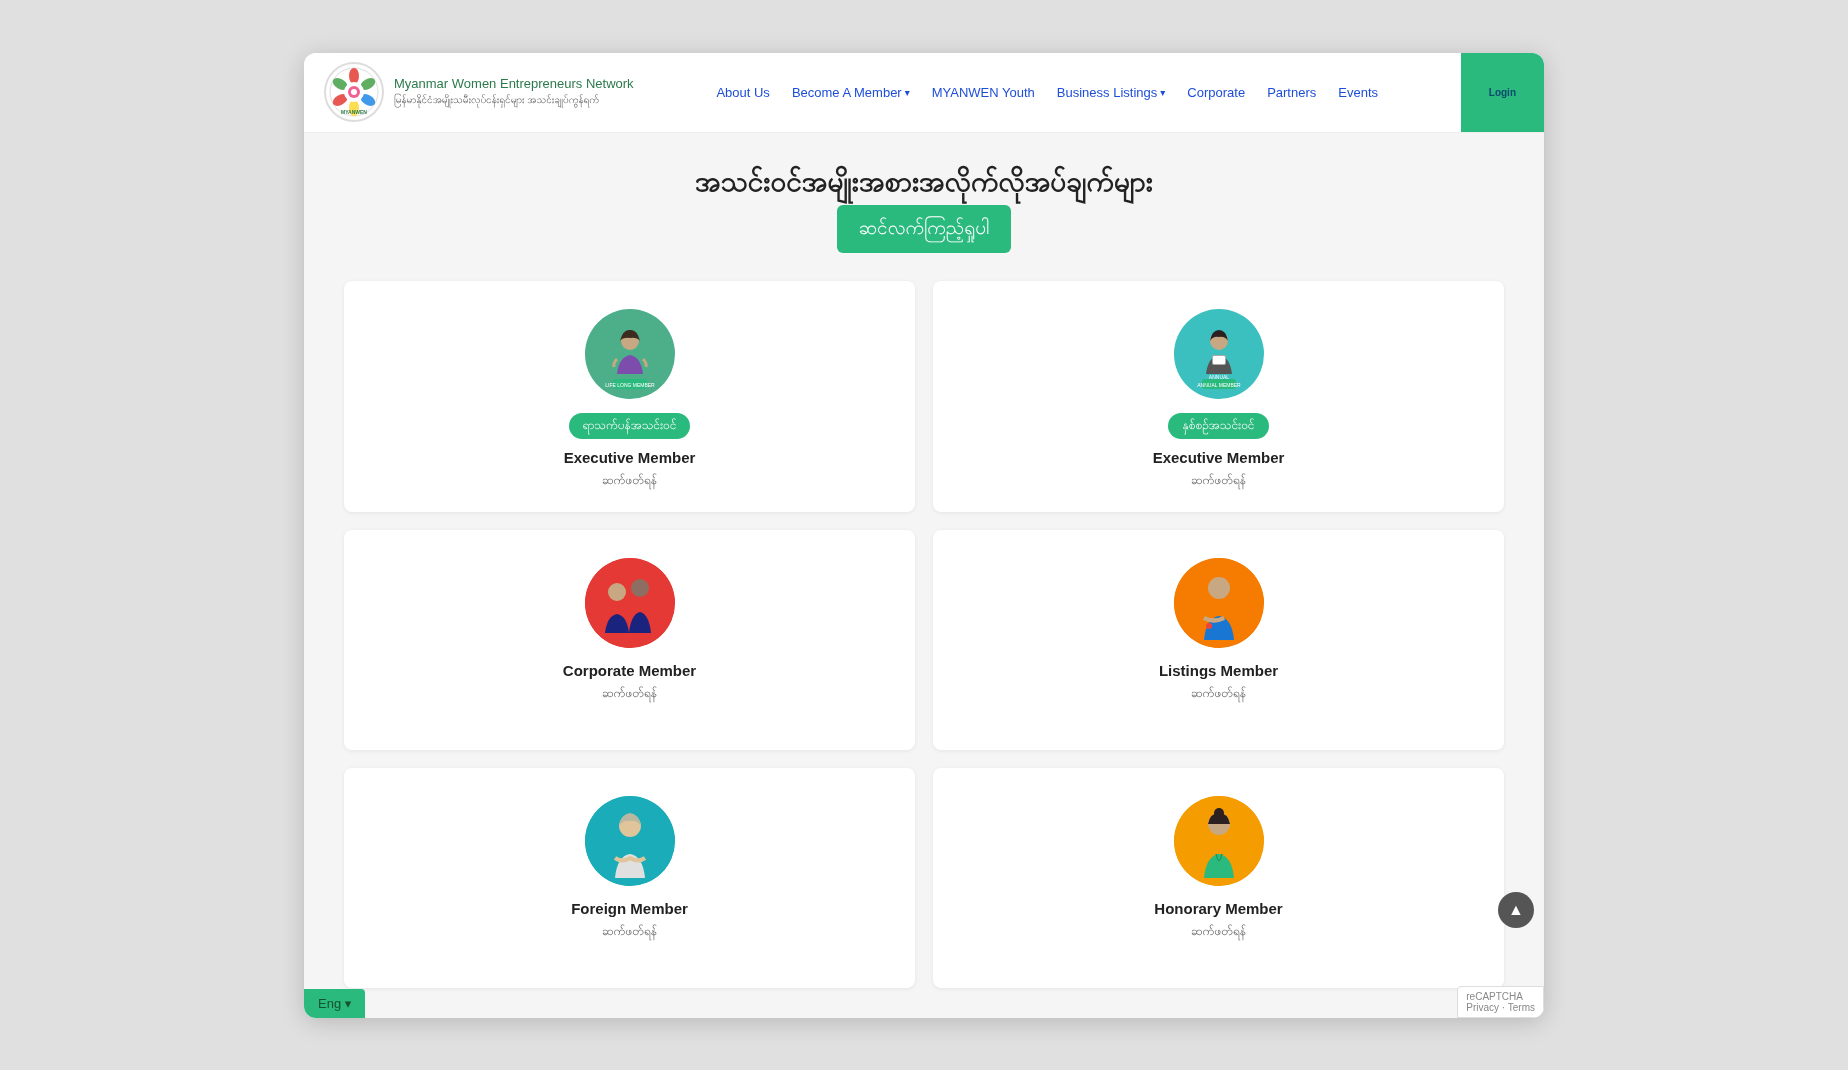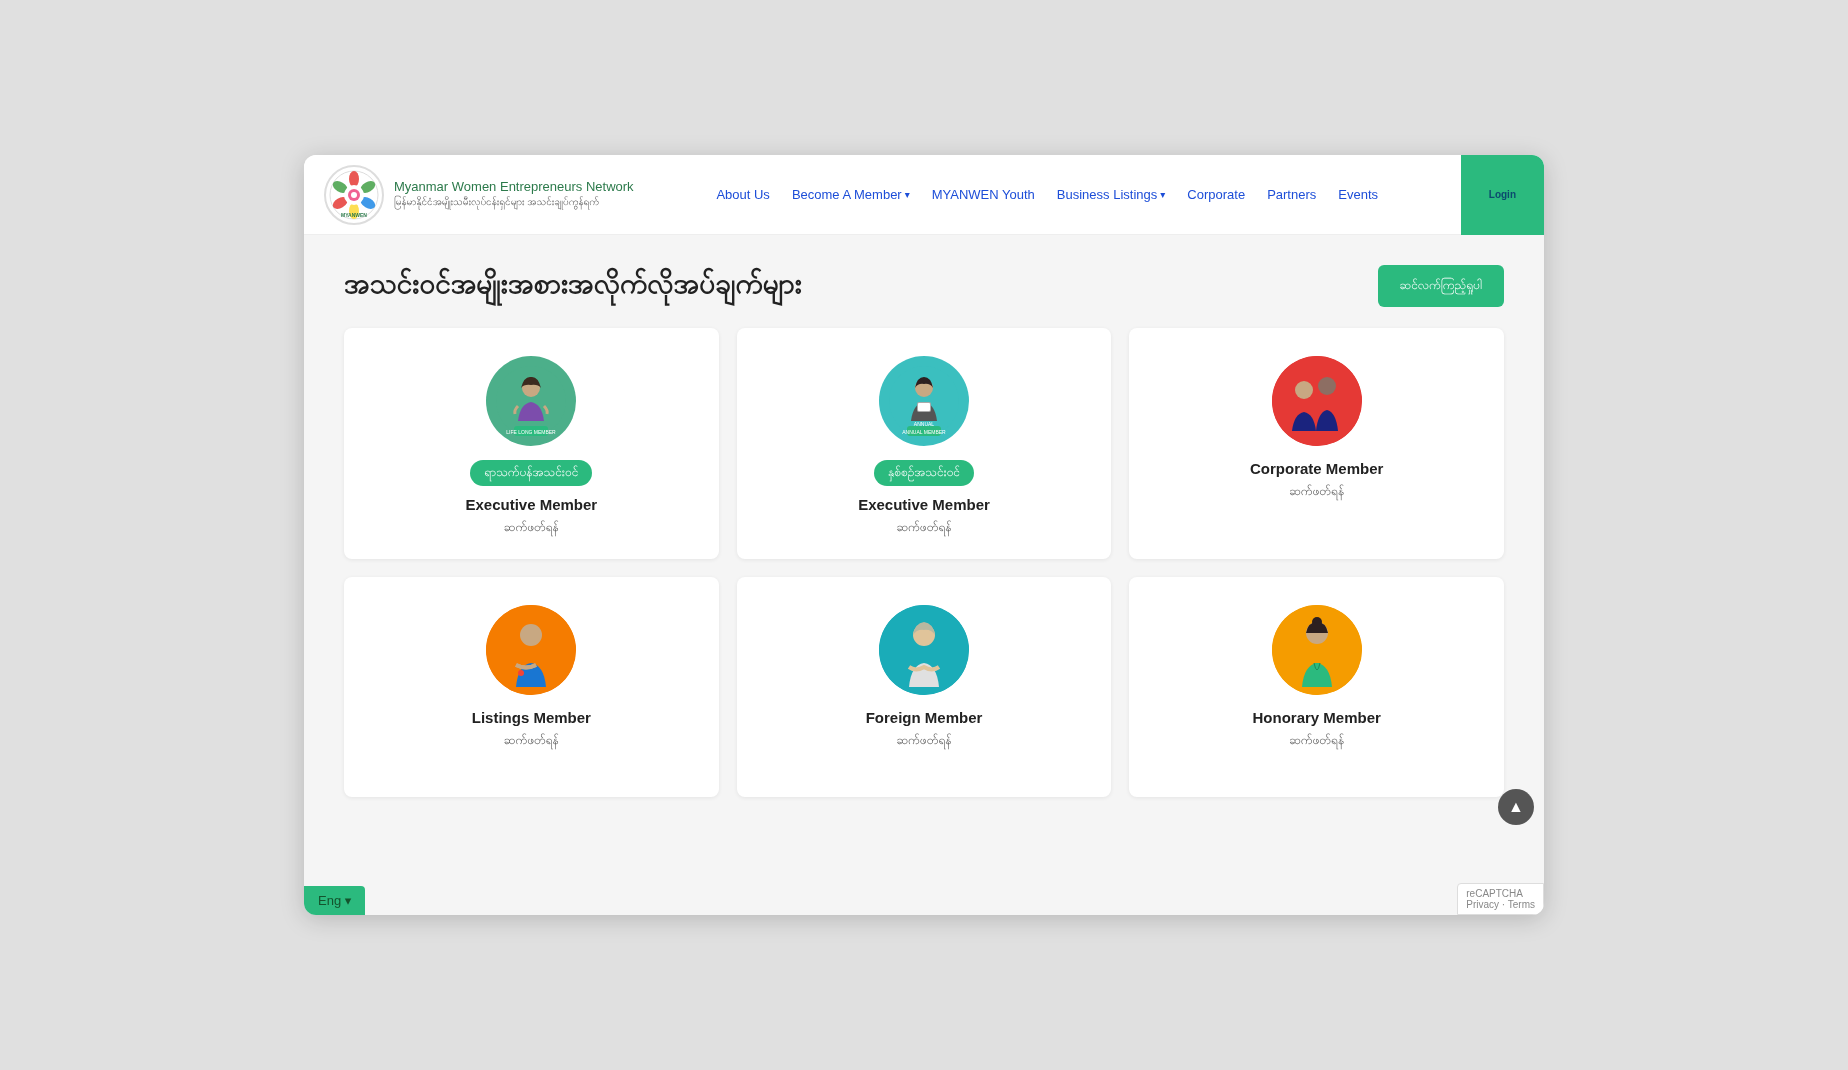--- a/index.html
+++ b/index.html
@@ -94,42 +94,44 @@
       cursor: pointer;
       font-weight: bold;
     }
     
     .main-content {
       background: #f5f5f5;
       padding: 30px 40px 30px 40px;
     }
     .page-header {
       display: flex;
+      align-items: center;
       justify-content: space-between;
-      margin-bottom: 21px;
+      margin-bottom: 28px;
+      flex-direction: column;
     }
     .page-title {
       font-size: 28px;
       font-weight: bold;
       color: #222;
     }
     .filter-btn {
       background: #2bba7e;
       color: #fff;
       border: none;
       border-radius: 6px;
       padding: 10px 22px;
-      font-size: 12px;
+      font-size: 19px;
       cursor: pointer;
       white-space: nowrap;
     }
     
     .cards-grid {
       display: grid;
-      grid-template-columns: repeat(3, 1fr);
+      grid-template-columns: repeat(2, 1fr);
       gap: 18px;
     }
     .card {
       background: #fff;
       border-radius: 8px;
       padding: 28px 20px 22px 20px;
       display: flex;
       flex-direction: column;
       align-items: center;
       text-align: center;

